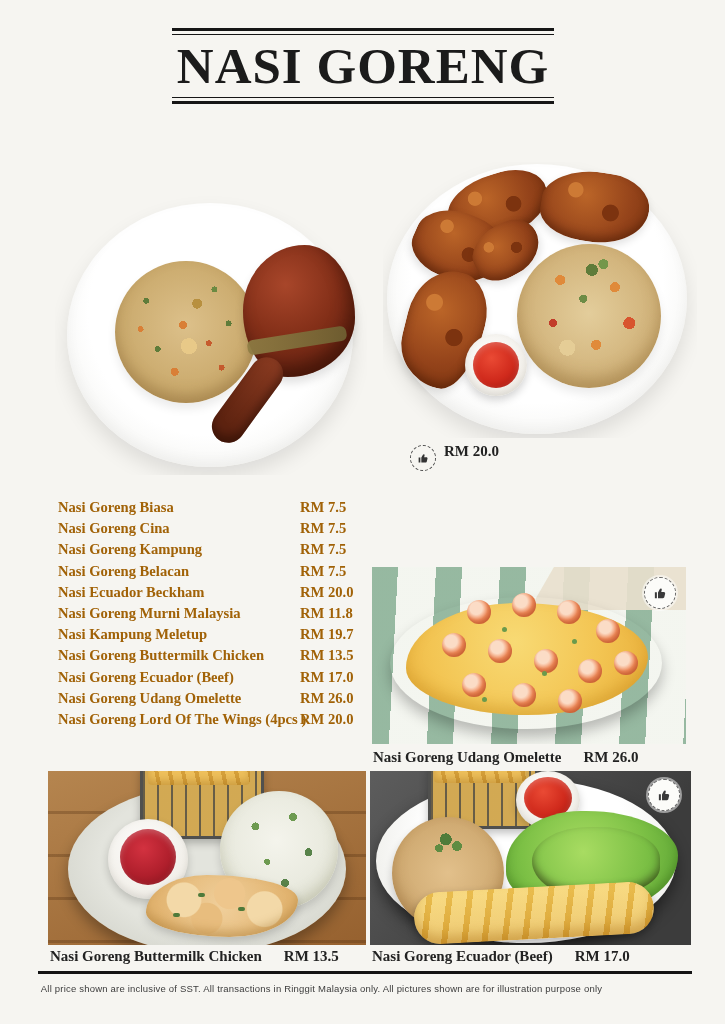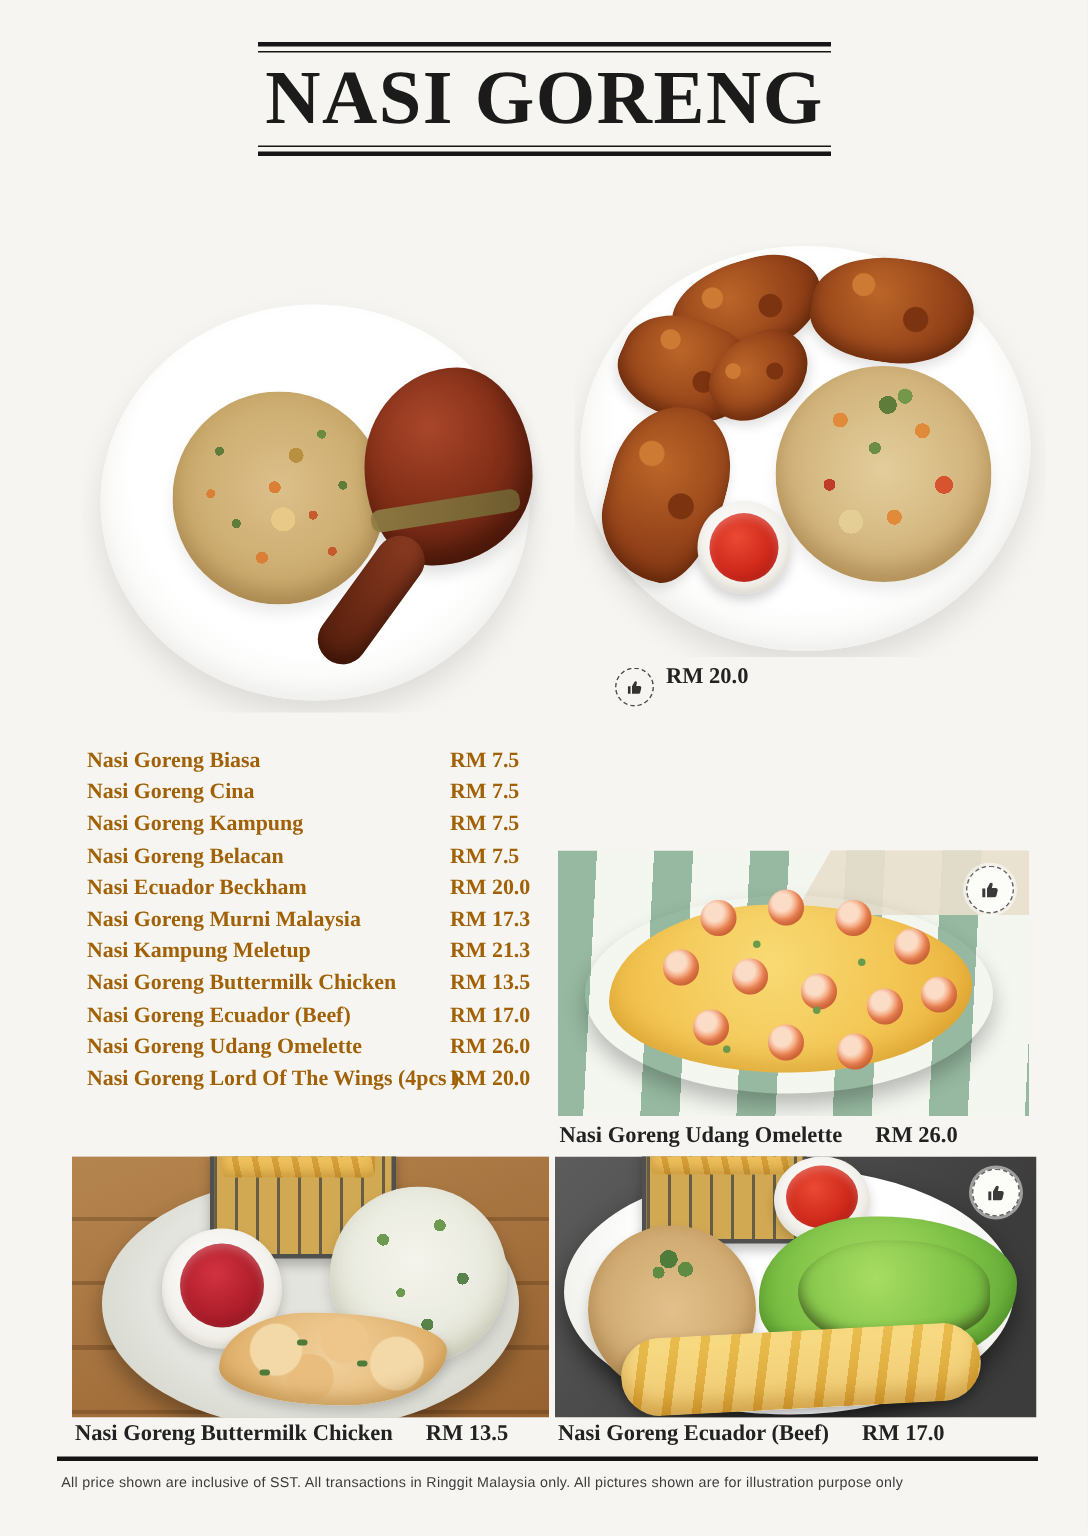--- a/index.html
+++ b/index.html
@@ -216,25 +216,25 @@
     <div class="menu-row">
         <span class="item-name">Nasi Goreng Belacan</span>
         <span class="item-price">RM 7.5</span>
       </div>
     <div class="menu-row">
         <span class="item-name">Nasi Ecuador Beckham</span>
         <span class="item-price">RM 20.0</span>
       </div>
     <div class="menu-row">
         <span class="item-name">Nasi Goreng Murni Malaysia</span>
-        <span class="item-price">RM 17.3</span>
+        <span class="item-price">RM 11.8</span>
       </div>
     <div class="menu-row">
         <span class="item-name">Nasi Kampung Meletup</span>
-        <span class="item-price">RM 21.3</span>
+        <span class="item-price">RM 19.7</span>
       </div>
     <div class="menu-row">
         <span class="item-name">Nasi Goreng Buttermilk Chicken</span>
         <span class="item-price">RM 13.5</span>
       </div>
     <div class="menu-row">
         <span class="item-name">Nasi Goreng Ecuador (Beef)</span>
         <span class="item-price">RM 17.0</span>
       </div>
     <div class="menu-row">

